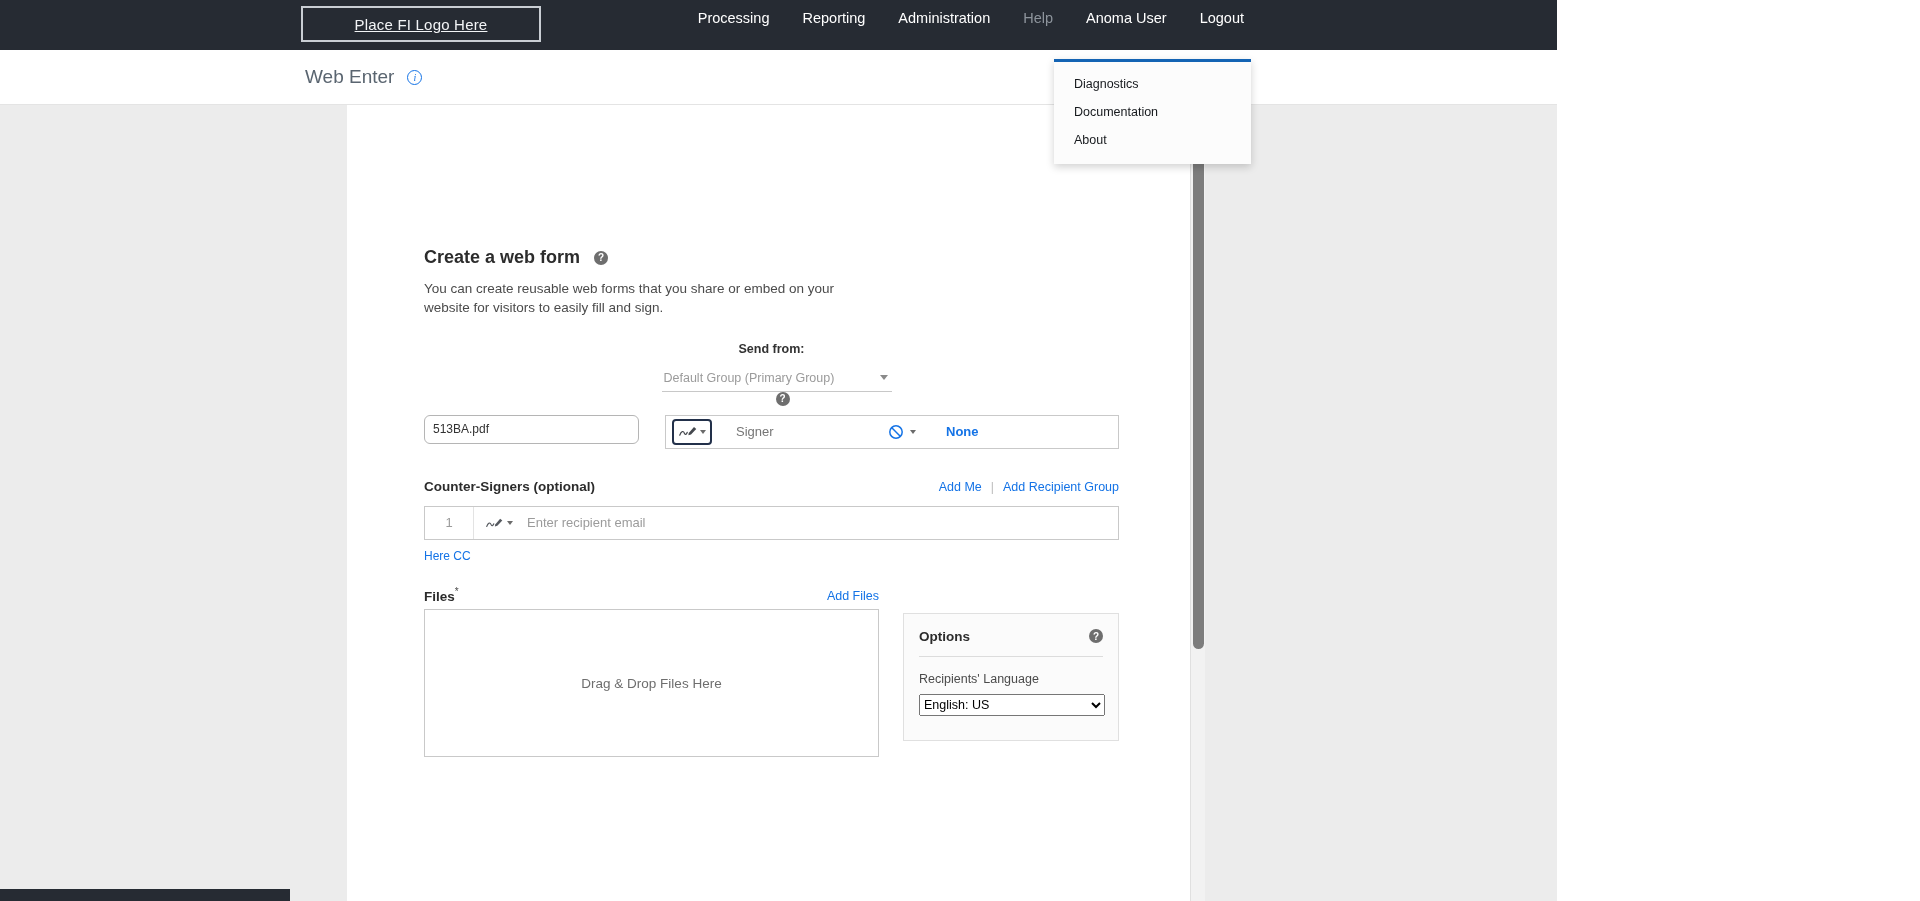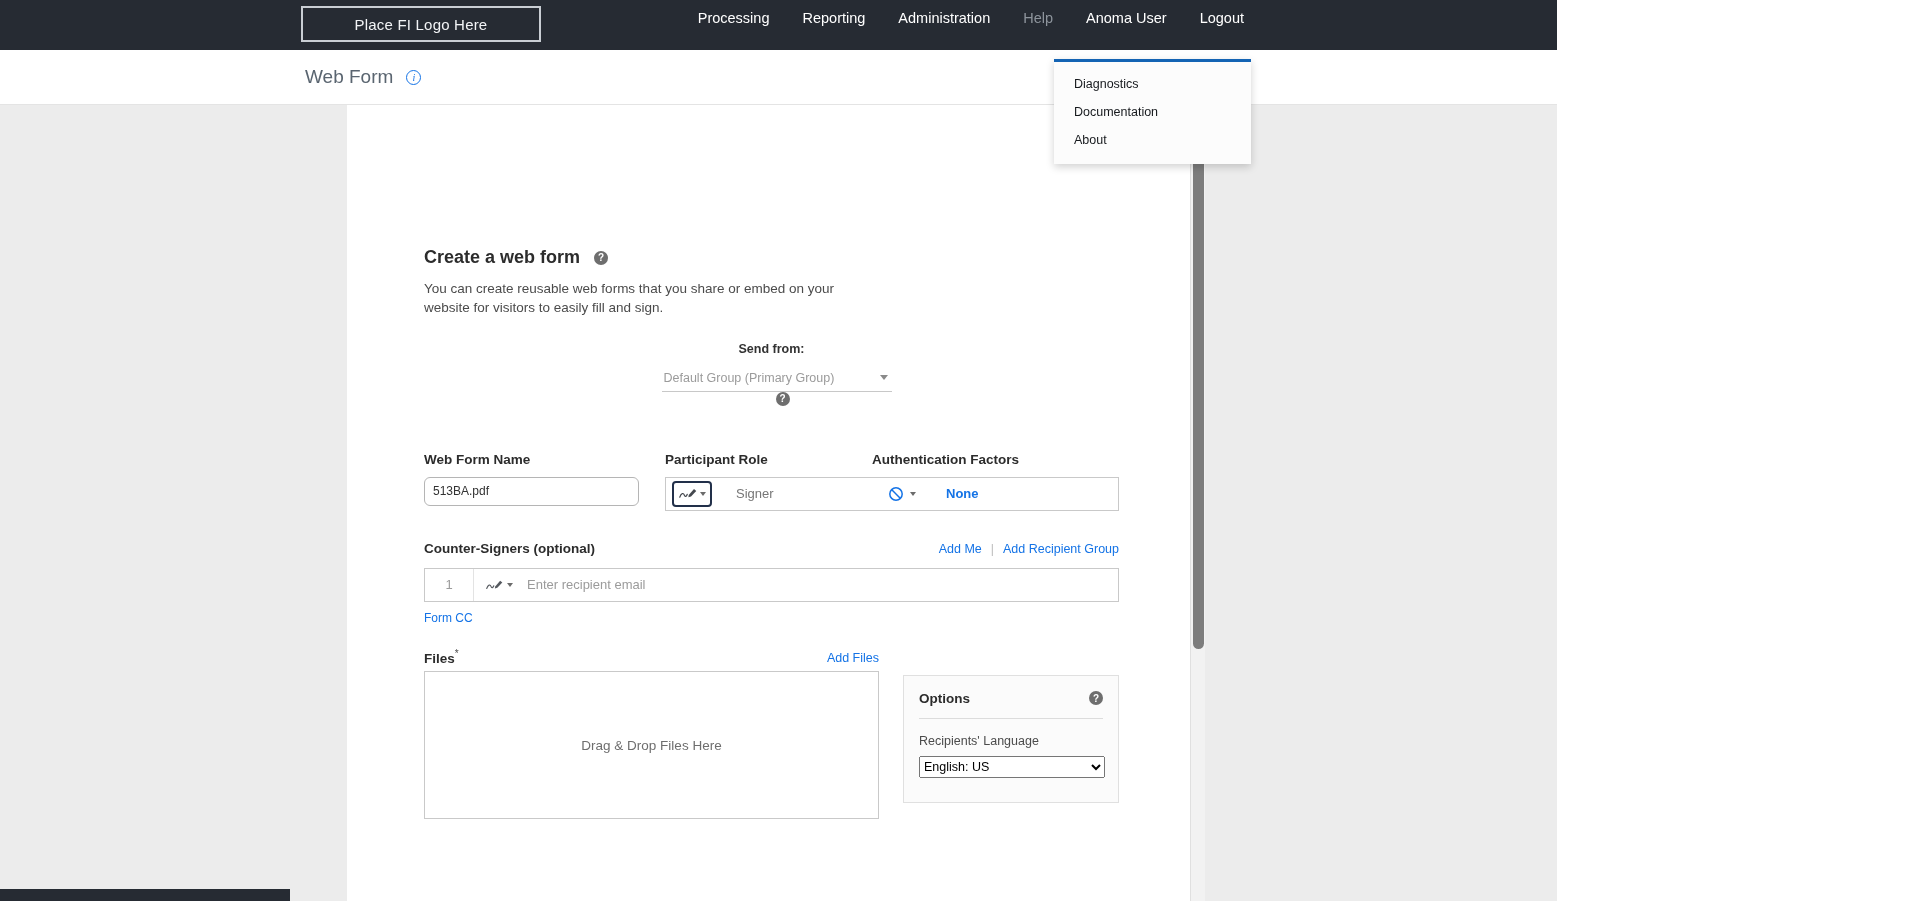--- a/index.html
+++ b/index.html
@@ -2,21 +2,21 @@
 <html><head>
 <meta charset="utf-8">
 <style>
   * { margin:0; padding:0; box-sizing:border-box; }
   body { background:#ffffff; font-family:"Liberation Sans","DejaVu Sans",sans-serif; }
   .app { position:relative; width:1557px; height:901px; background:#ececec; overflow:hidden; }
 
   
   .topbar { position:absolute; top:0; left:0; width:100%; height:50px; background:#262b33; z-index:5; }
   .logo-box { position:absolute; left:301px; top:6px; width:240px; height:36px; border:2px solid #c9ced4;
-              display:flex; align-items:center; justify-content:center; color:#f2f4f6; font-size:15px; letter-spacing:.2px; }
+              display:flex; align-items:center; justify-content:center; color:#f2f4f6; font-size:15px; letter-spacing:.2px;text-decoration:underline; }
   .topnav { position:absolute; right:313px; top:0; height:36px; display:flex; align-items:center; gap:33px; }
   .nav-item { color:#ffffff; font-size:14.5px; cursor:pointer; white-space:nowrap; }
   .nav-item.dim { color:#8d949c; }
 
   
   .page-header { position:absolute; top:50px; left:0; width:100%; height:55px; background:#ffffff;
                  display:flex; align-items:center; border-bottom:1px solid #e4e4e4; }
   .page-title { margin-left:305px; font-size:19px; font-weight:400; color:#5a6570; }
   .info-icon { margin-left:13px; width:15px; height:15px; border:1px solid #1473e6; border-radius:50%;
                color:#1473e6; font-size:10px; font-style:italic; font-family:"Liberation Serif",serif;
@@ -110,21 +110,21 @@
       <span class="nav-item">Processing</span>
       <span class="nav-item">Reporting</span>
       <span class="nav-item">Administration</span>
       <span class="nav-item dim">Help</span>
       <span class="nav-item">Anoma User</span>
       <span class="nav-item">Logout</span>
     </nav>
   </header>
 
   <div class="page-header">
-    <h1 class="page-title">Web Form</h1>
+    <h1 class="page-title">Web Enter</h1>
     <span class="info-icon">i</span>
   </div>
 
   <div class="help-menu">
     <div class="help-menu-item">Diagnostics</div>
     <div class="help-menu-item">Documentation</div>
     <div class="help-menu-item">About</div>
   </div>
 
   <div class="content">
@@ -138,25 +138,20 @@
 
       <div class="send-from">
         <span class="send-from-label">Send from:</span>
         <div class="fake-select">
           <span>Default Group (Primary Group)</span>
           <span class="tri"></span>
         </div>
         <span class="q-icon">?</span>
       </div>
 
-      <div class="cols">
-        <div class="col-1"><span class="col-label">Web Form Name</span></div>
-        <div class="col-2"><span class="col-label">Participant Role</span></div>
-        <div><span class="col-label">Authentication Factors</span></div>
-      </div>
 
       <div class="inputs-row">
         <input class="name-input" type="text" value="513BA.pdf" style="">
         <div class="participant-box">
           <span class="role-btn">
             <svg width="18" height="13" viewBox="0 0 24 16">
               <path d="M1 13 C3 7,6 7,7 10 C8 13,10 12,11 9" fill="none" stroke="#44484e" stroke-width="1.6" stroke-linecap="round"></path>
               <path d="M13 10 L20 2 L23 4.5 L16 12 L12.5 13 Z" fill="#44484e"></path>
             </svg>
             <span class="tri sm"></span>
@@ -185,21 +180,21 @@
         <span class="rec-role">
           <svg width="17" height="12" viewBox="0 0 24 16">
             <path d="M1 13 C3 7,6 7,7 10 C8 13,10 12,11 9" fill="none" stroke="#55595f" stroke-width="1.6" stroke-linecap="round"></path>
             <path d="M13 10 L20 2 L23 4.5 L16 12 L12.5 13 Z" fill="#55595f"></path>
           </svg>
           <span class="tri sm"></span>
         </span>
         <input class="rec-input" type="text" placeholder="Enter recipient email" style="">
       </div>
 
-      <a class="link showcc">Form CC</a>
+      <a class="link showcc">Here CC</a>
 
       <div class="files-section">
         <div class="files-left">
           <div class="files-header">
             <span class="files-label"><span>Files</span><sup>*</sup></span>
             <a class="link">Add Files</a>
           </div>
           <div class="dropzone">
             <span>Drag &amp; Drop Files Here</span>
           </div>

